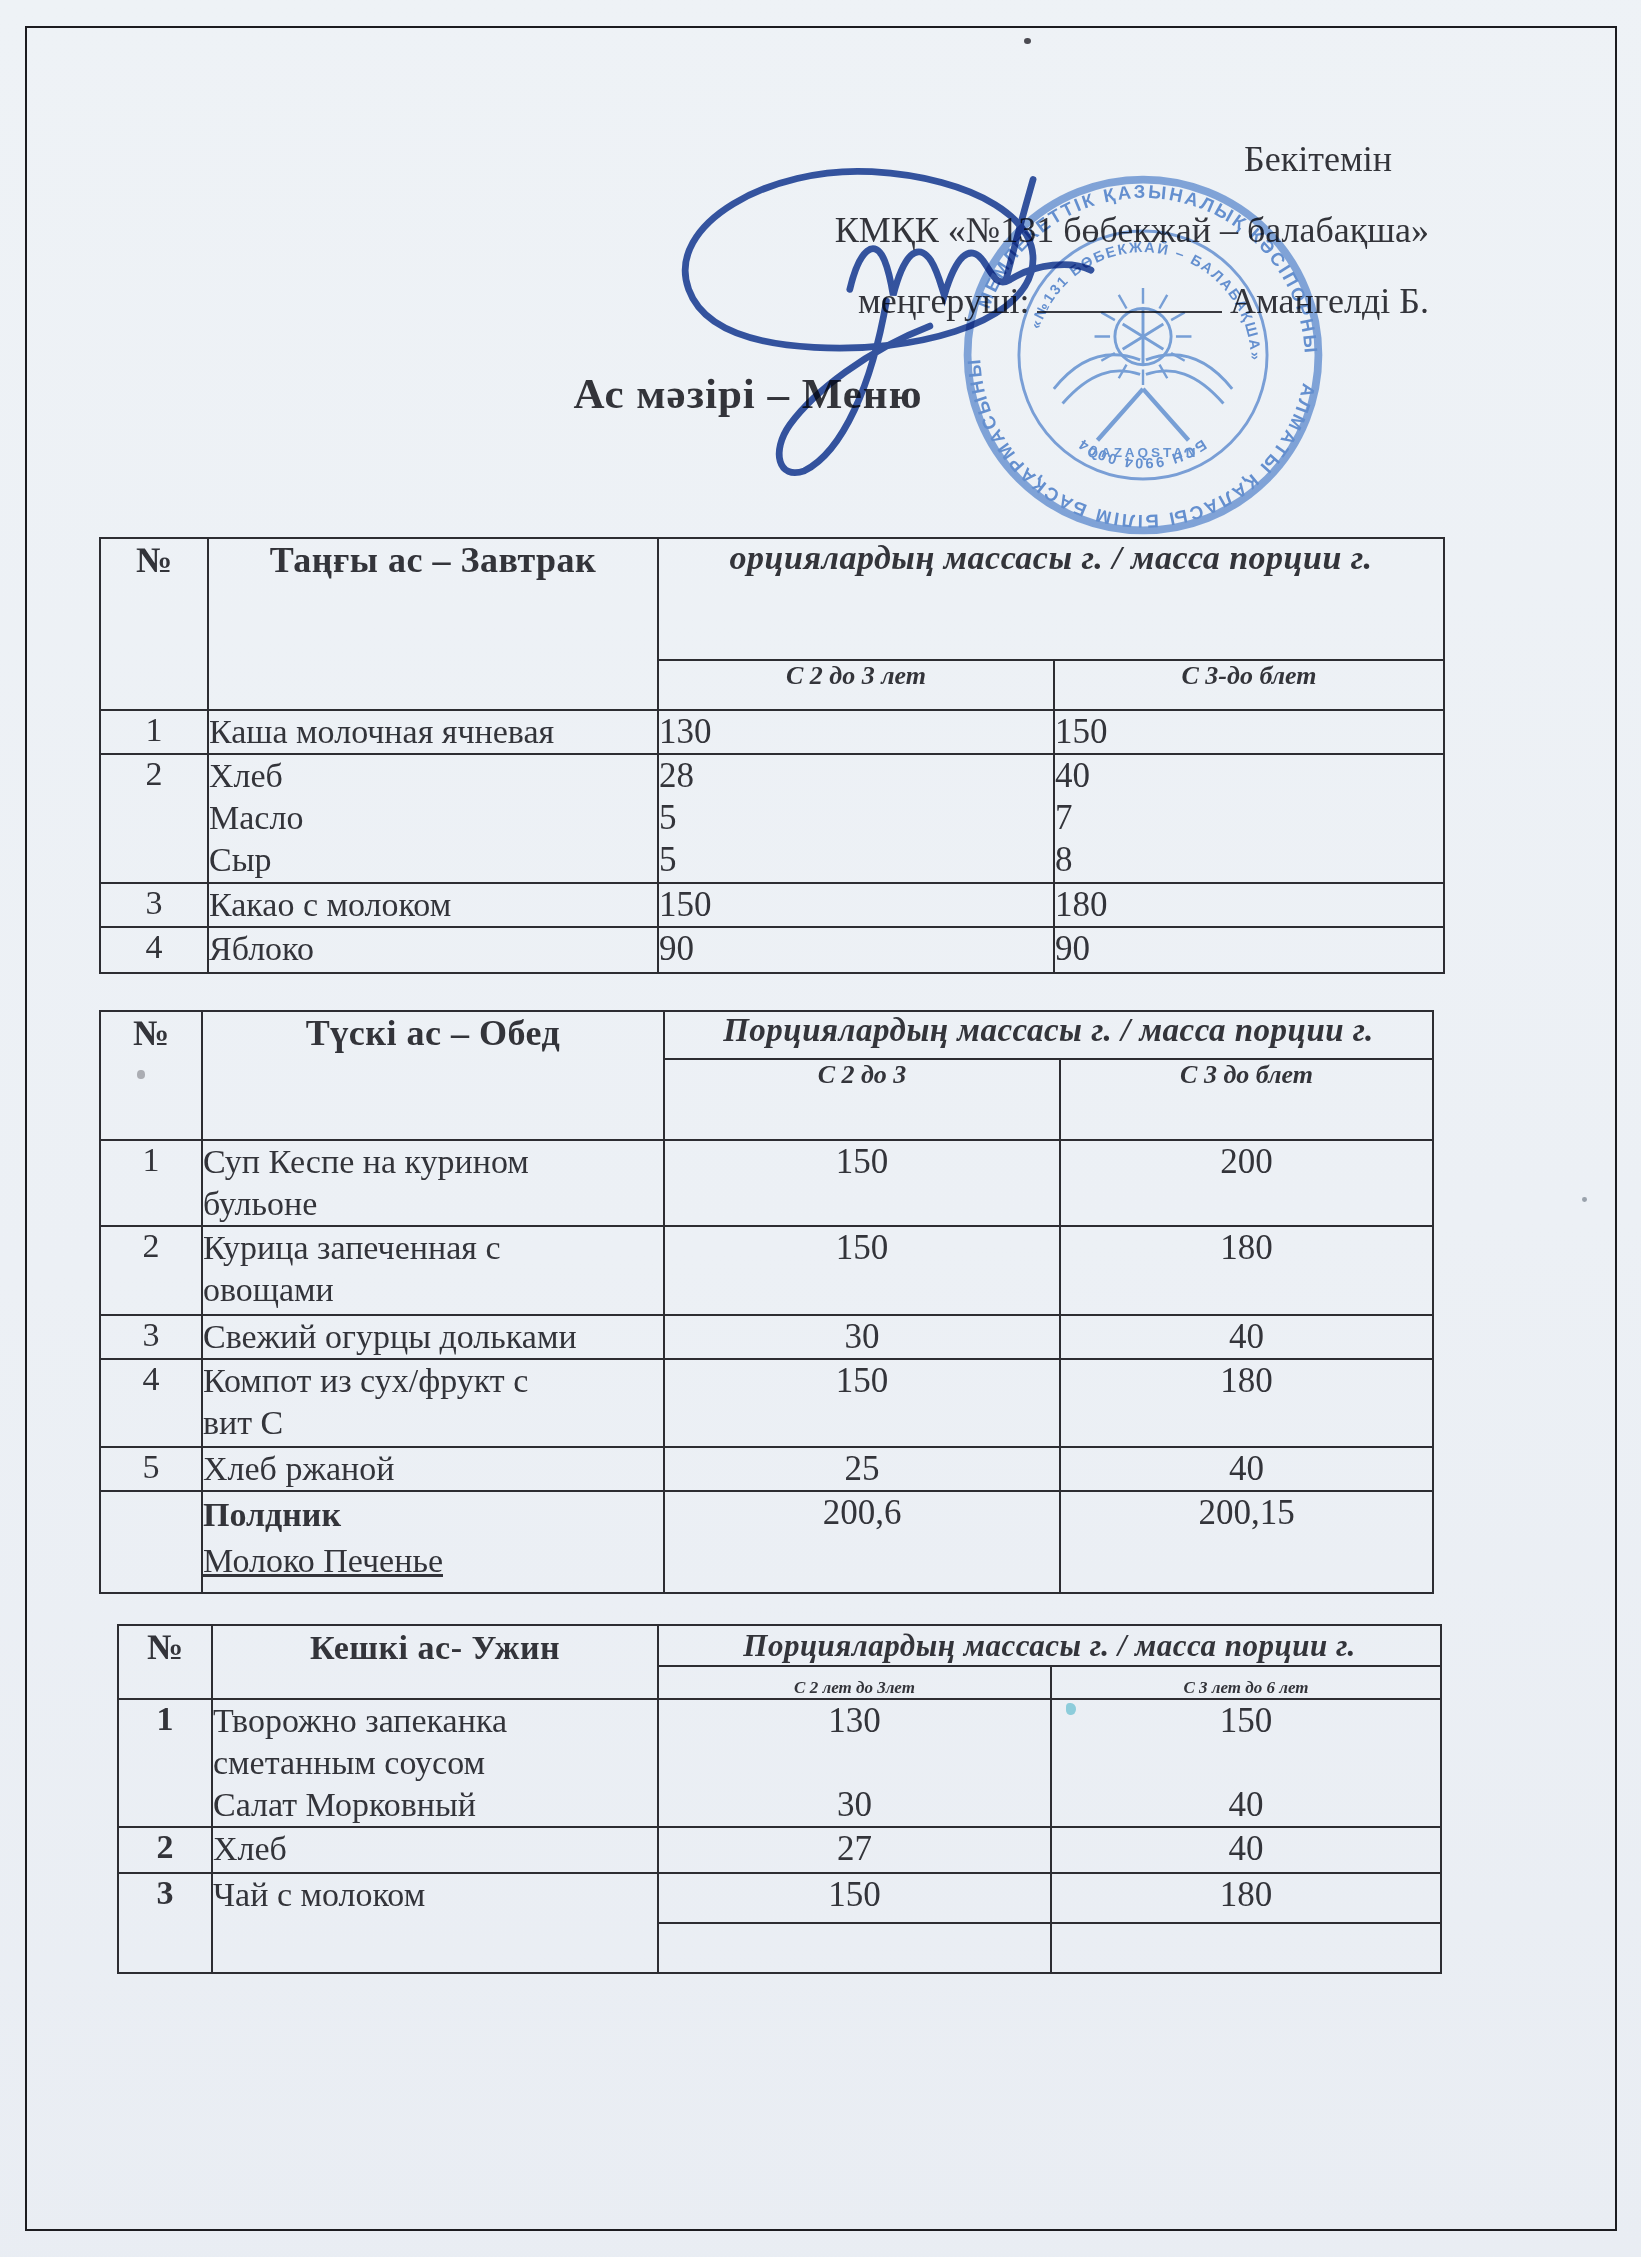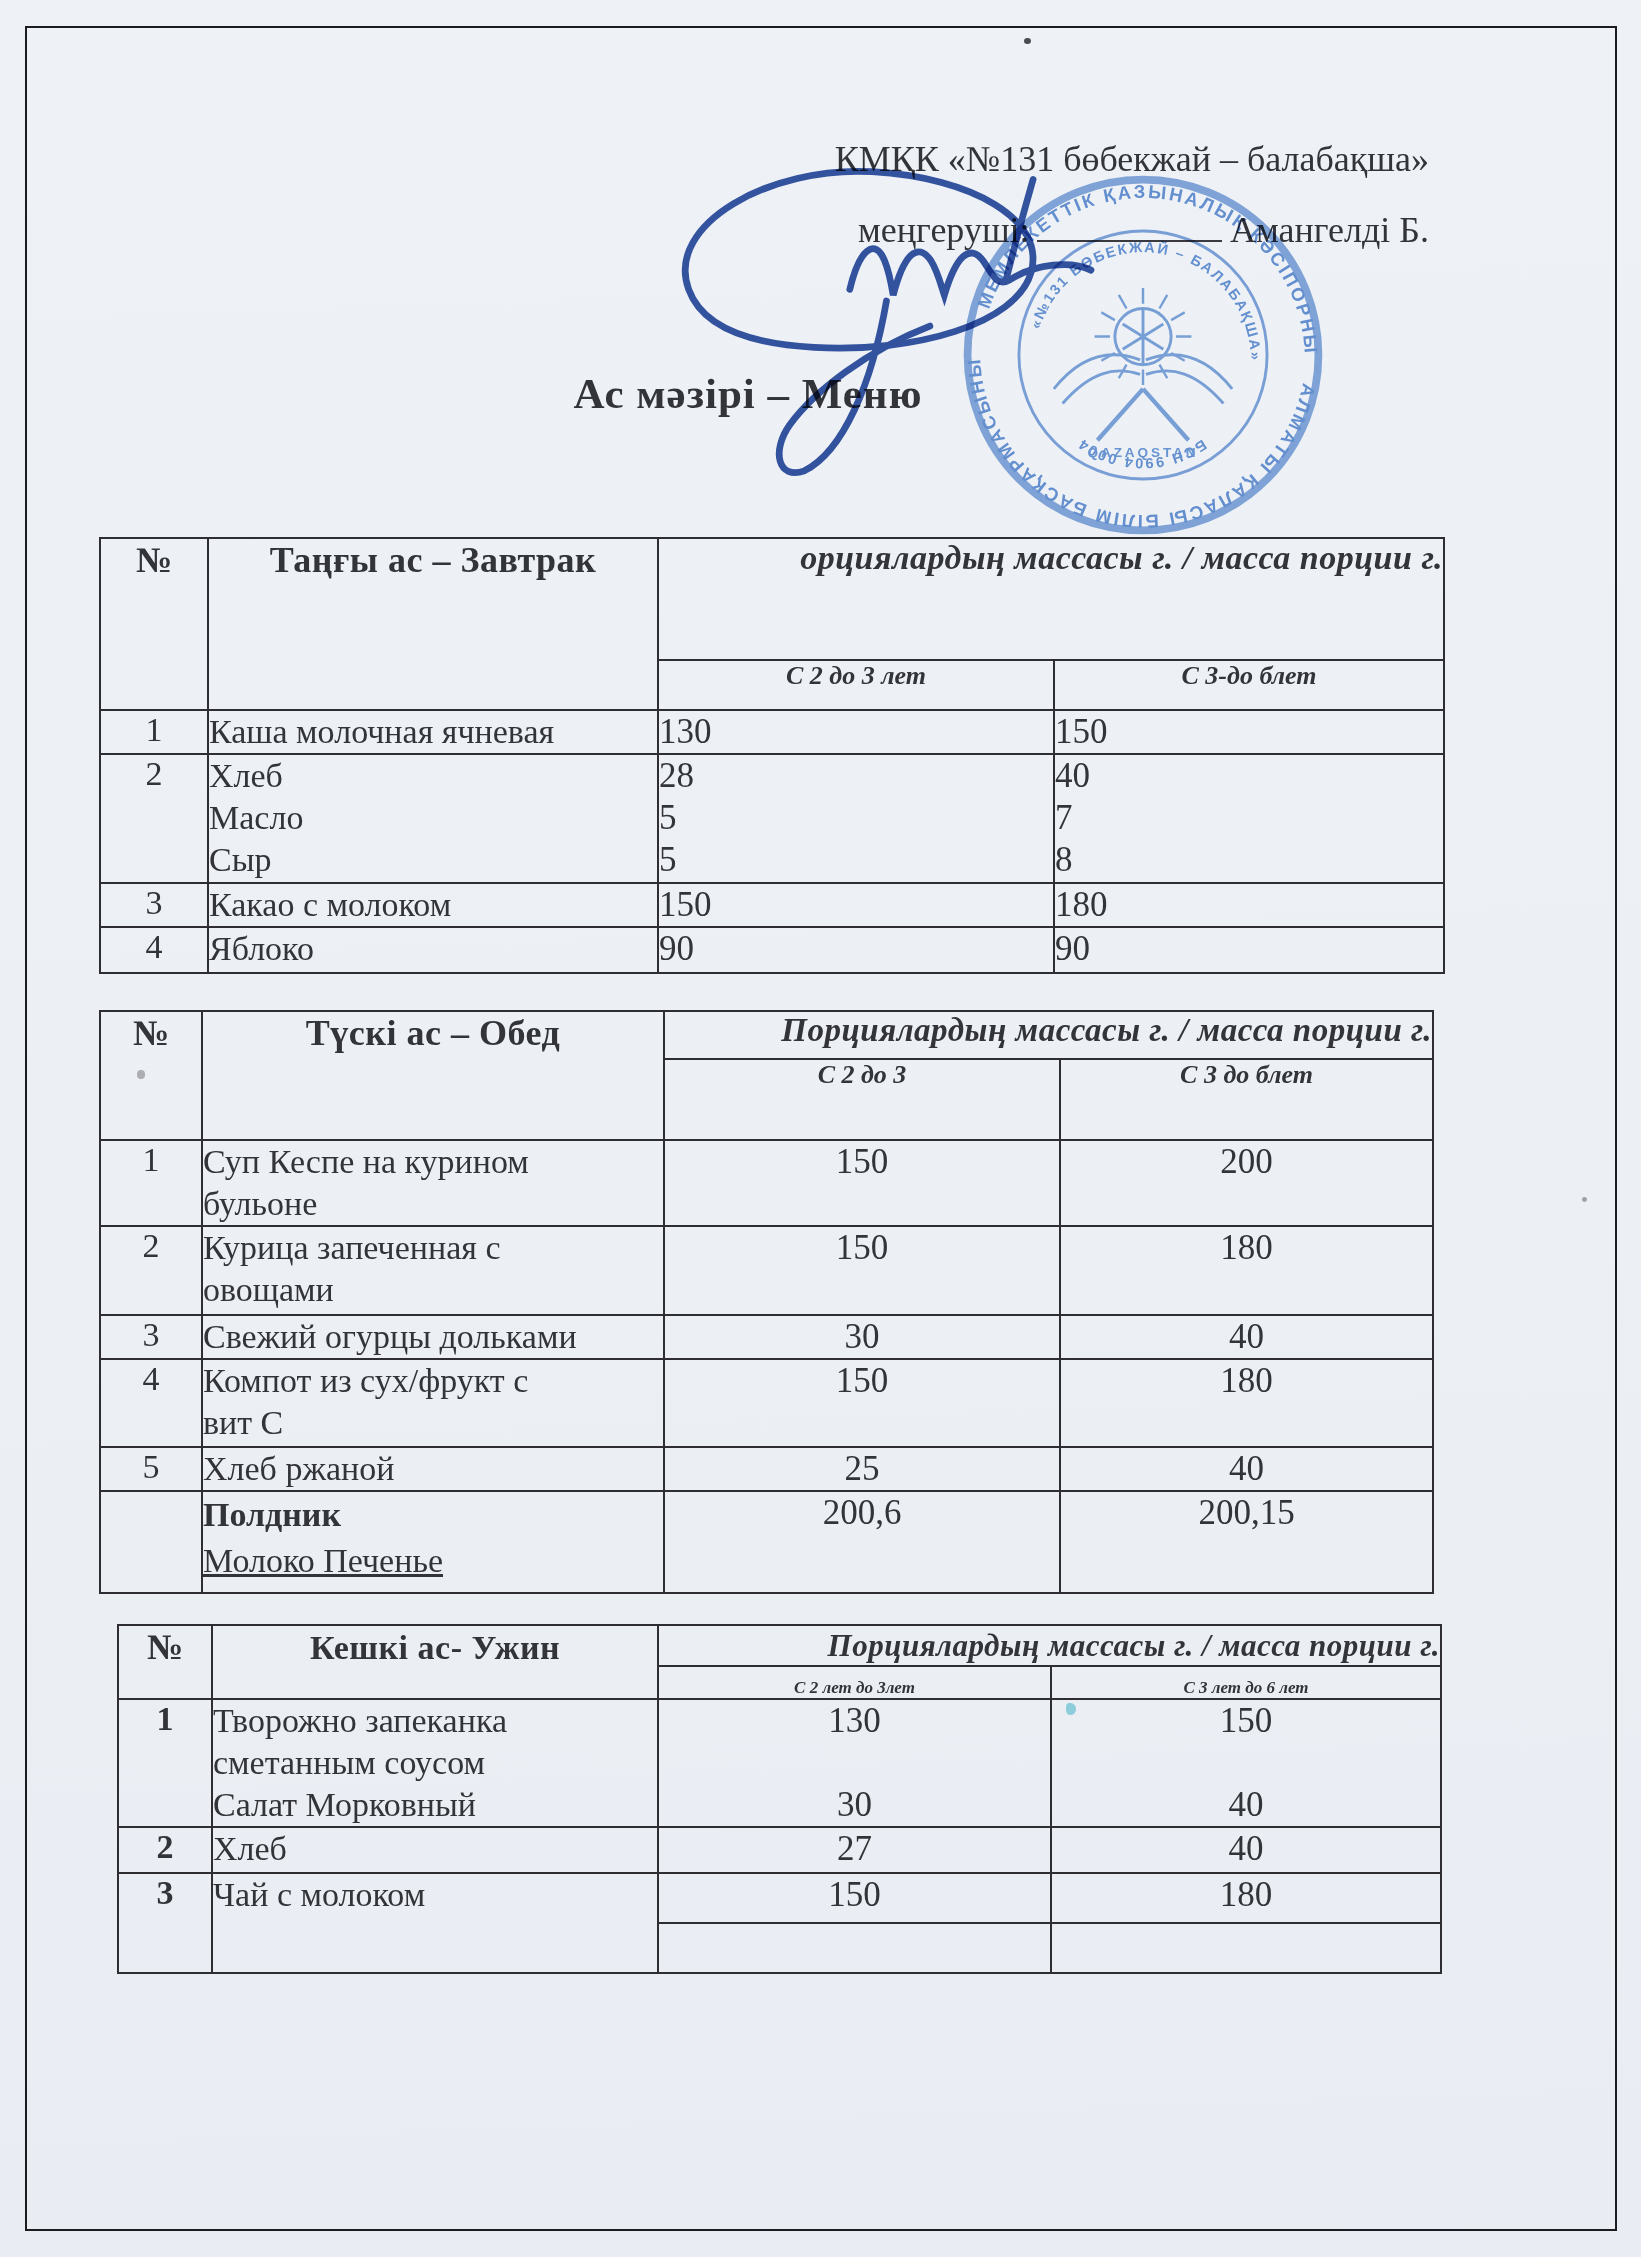--- a/index.html
+++ b/index.html
@@ -28,21 +28,21 @@
   .ring-txt{font-size:19px;font-weight:700;letter-spacing:2.5px;fill:#5b8cd3;}
   .ring-txt-inner{font-size:15px;font-weight:700;letter-spacing:2px;fill:#5b8cd3;}
   .emblem-banner{font-size:14px;font-weight:700;letter-spacing:3px;fill:#5f91d5;text-anchor:middle;}
   .signature{position:absolute;left:597px;top:135px;width:521px;height:386px;
     mix-blend-mode:multiply;z-index:4;}
   
   table.tbl{position:absolute;border-collapse:collapse;table-layout:fixed;z-index:2;}
   .tbl th,.tbl td{border:2.9px solid #2d2d32;vertical-align:top;padding:0;}
   .h-num{font-weight:700;font-size:36px;text-align:center;padding-top:7.7px;position:relative;}
   .h-meal{font-weight:700;font-size:36px;text-align:center;padding-top:7.7px;letter-spacing:0.5px;}
-  .h-portions{font-weight:700;font-style:italic;font-size:34px;text-align:right;padding-top:5.8px;letter-spacing:0.5px;border-radius:28px;}
+  .h-portions{font-weight:700;font-style:italic;font-size:34px;text-align:center;padding-top:5.8px;letter-spacing:0.5px;border-radius:28px;}
   .h-age{font-weight:700;font-style:italic;font-size:26px;text-align:center;padding-top:7.7px;}
   .c-num{text-align:center;font-size:34px;padding-top:3.9px;}
   .c-dish{font-size:34px;padding:2.9px 7.7px 2.9px 15.4px;}
   .c-val{font-size:35px;padding-top:2.9px;}
   .v-left{text-align:left;padding-left:15.4px;}
   .v-center{text-align:center;}
   .ln{line-height:42px;white-space:nowrap;}
   .bold{font-weight:700;}
   
   #tbl-lunch .h-portions{font-size:33px;}
@@ -55,20 +55,21 @@
   
   .speck{position:absolute;border-radius:50%;z-index:5;}
 </style>
 </head>
 <body>
 
 <div class="sheet">
   <div class="scan-frame"></div>
 
   <div class="approval">
+    <div class="l1">Бекітемін</div>
     <div class="l2">КМҚК «№131 бөбекжай – балабақша»</div>
     <div class="l3"><span>меңгеруші:</span><span class="sig-line"></span><span>Амангелді Б.</span></div>
   </div>
 
   <div class="stamp">
     <svg viewBox="0 0 390 390" width="378" height="378">
       <defs>
         <path id="arcTop" d="M 28,200 A 167,167 0 0 1 362,200"></path>
         <path id="arcBottom" d="M 363,192 A 168,168 0 0 1 27,192"></path>
         <path id="arcInnerTop" d="M 84,200 A 111,111 0 0 1 306,200"></path>

